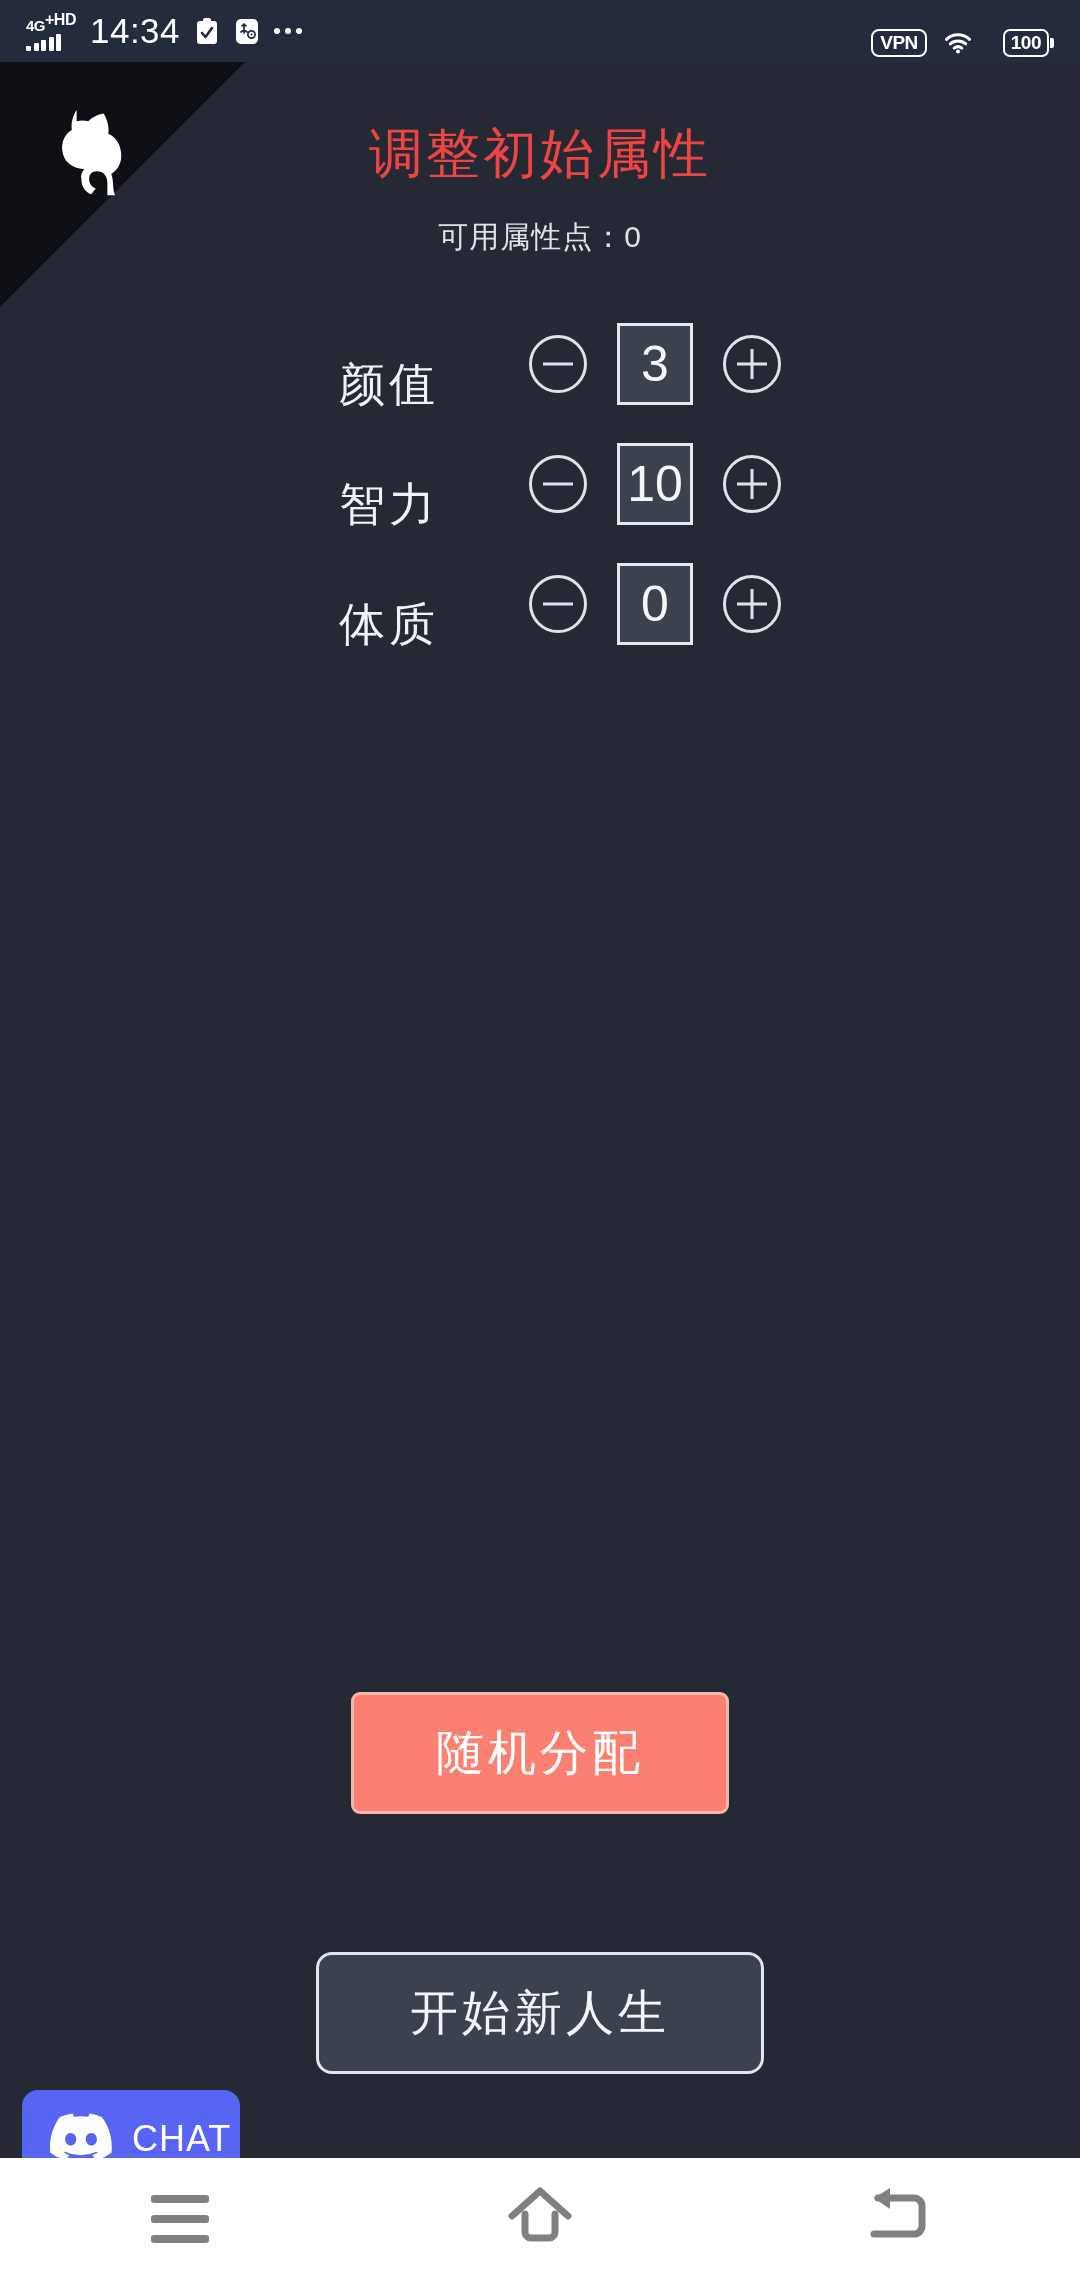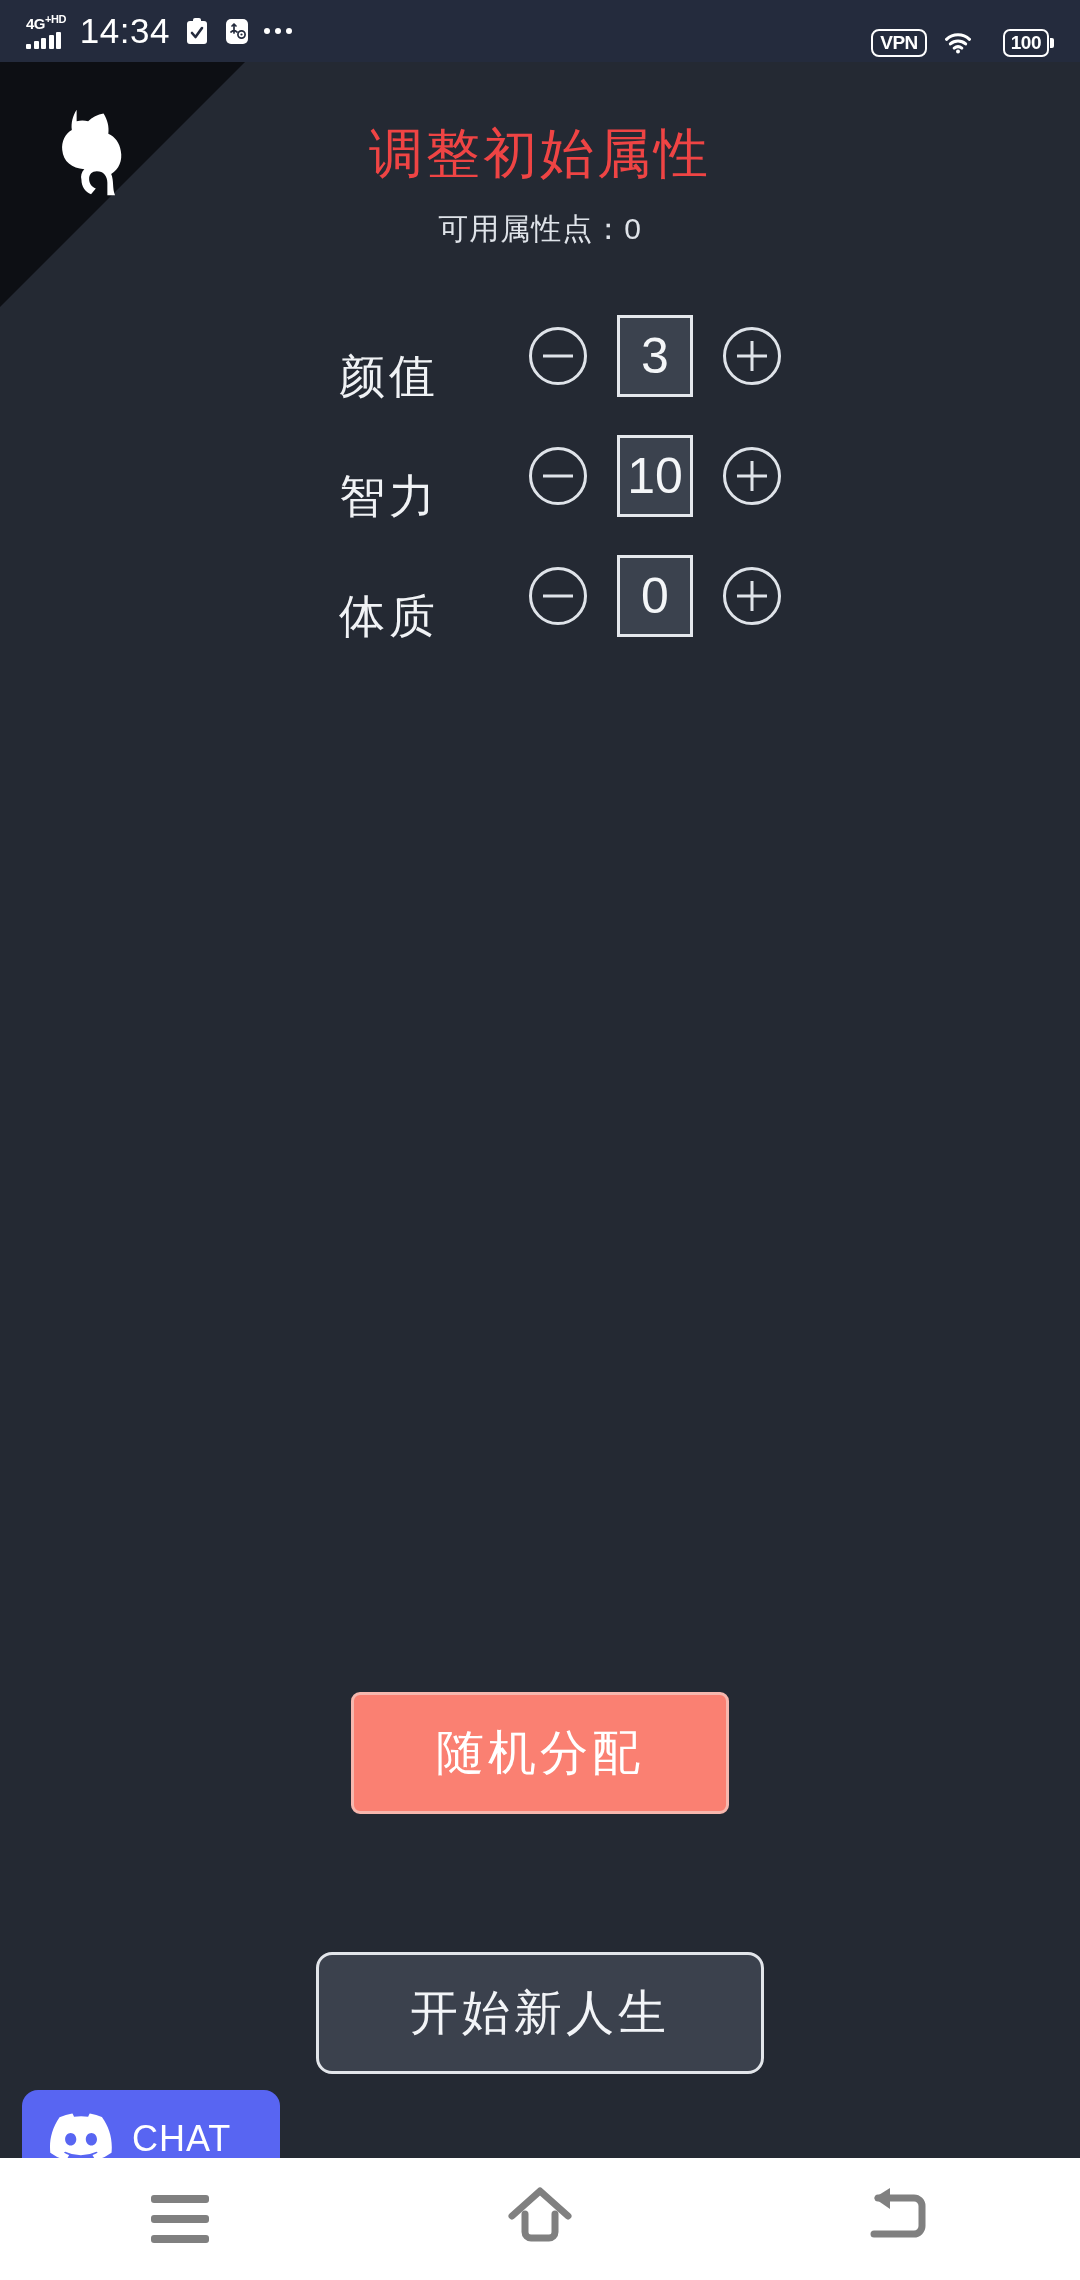--- a/index.html
+++ b/index.html
@@ -14,21 +14,21 @@
   
   .statusbar{
     position:absolute; top:0; left:0; width:1080px; height:62px;
     background:#242B3D; display:flex; align-items:center;
     padding:0 26px; color:#fff;
   }
   .sb-left{ display:flex; align-items:center; gap:14px; }
   .sb-right{ margin-left:auto; display:flex; align-items:center; gap:18px;margin-top:24px; }
   .net-wrap{ display:flex; flex-direction:column; align-items:flex-start; line-height:1; }
   .net-label{ font-size:15px; font-weight:bold; letter-spacing:-.5px; margin-bottom:1px;}
-  .net-label sup{ font-size:11px; }
+  .net-label sup{ font-size:16px; }
   .bars{ display:flex; align-items:flex-end; gap:2.5px; height:17px; }
   .bars i{ display:block; width:5px; background:#fff; border-radius:1px; }
   .bars i:nth-child(1){height:5px}.bars i:nth-child(2){height:8px}
   .bars i:nth-child(3){height:11px}.bars i:nth-child(4){height:14px}
   .bars i:nth-child(5){height:17px}
   .clock{ font-size:35px; font-weight:500; letter-spacing:.5px; }
   .sb-ico{ width:26px; height:30px; display:flex; align-items:center; justify-content:center; }
   .dots{ display:flex; gap:5px; align-items:center; }
   .dots i{ width:6px; height:6px; border-radius:50%; background:#fff; display:block; }
   .vpn{ border:2.5px solid #fff; border-radius:8px; padding:1px 7px;
@@ -54,21 +54,21 @@
   .content{
     position:absolute; top:62px; left:0; width:1080px; height:2096px;
     background:#242933; color:#e8eaee;
   }
   .title{
     text-align:center; font-size:54px; font-weight:400;
     color:#ef4444; padding-top:56px; letter-spacing:3px;
   }
   .subtitle{
     text-align:center; font-size:30px; color:#dfe3e9;
-    margin-top:18px; letter-spacing:1px;
+    margin-top:26px; letter-spacing:1px;
   }
 
   .attrs{ margin-top:46px; }
   .attr-row{
     display:flex; align-items:center; justify-content:center;
     height:120px;
   }
   .attr-label{
     width:230px; text-align:left; font-size:46px; color:#f0f2f5;
     letter-spacing:4px; padding-left:40px;margin-top:41px;
@@ -108,21 +108,21 @@
     top:1890px;
     width:448px; height:122px; background:#3b414d;
     border:3px solid #e2e5ea; border-radius:16px;
     display:flex; align-items:center; justify-content:center;
     font-size:48px; color:#f2f4f7; letter-spacing:4px;
   }
 
   
   .discord{
     position:absolute; left:22px; top:2028px;
-    width:258px; height:98px; background:#5865F2; border-radius:16px;
+    width:218px; height:98px; background:#5865F2; border-radius:16px;
     display:flex; align-items:center; gap:20px; padding-left:28px;
   }
   .discord-label{ font-size:36px; color:#fff; letter-spacing:1px; font-weight:400;}
 
   
   .navbar{
     position:absolute; bottom:0; left:0; width:1080px; height:122px;
     background:#ffffff; display:flex; align-items:center;
     justify-content:space-around;
   }

